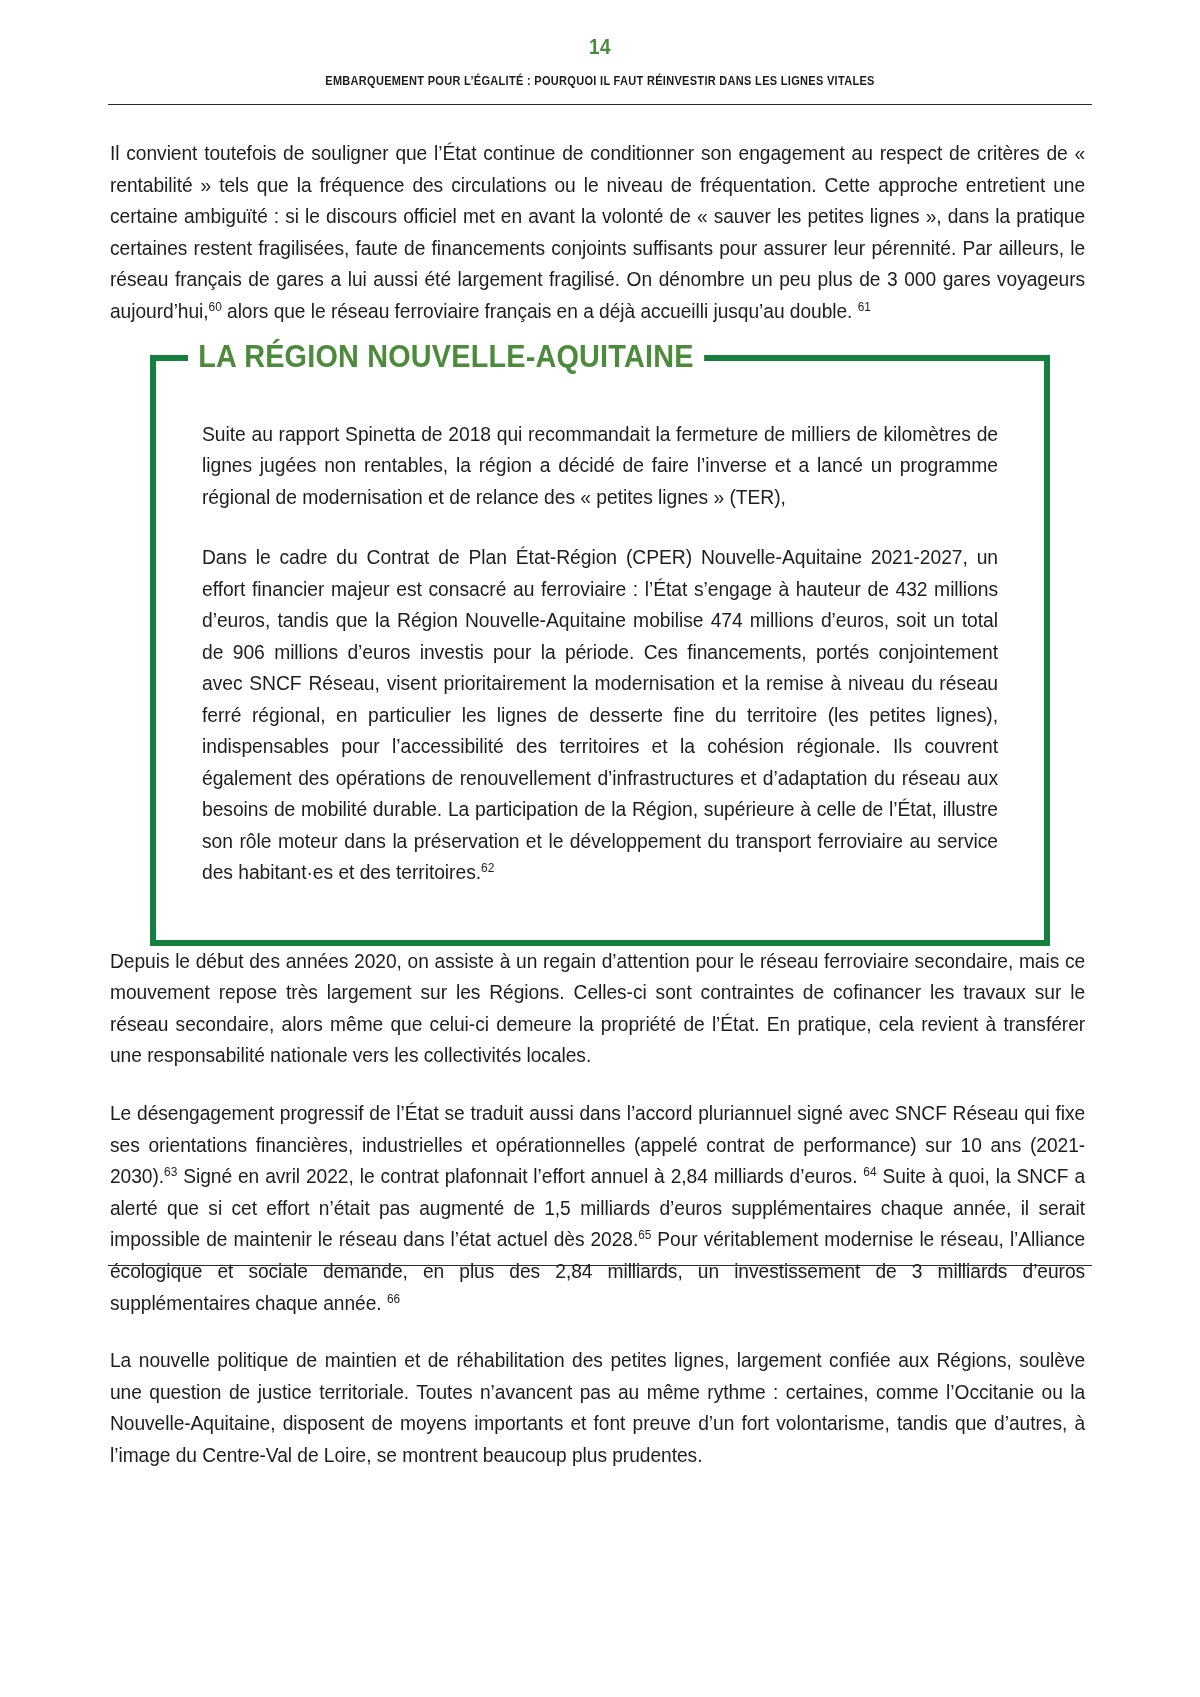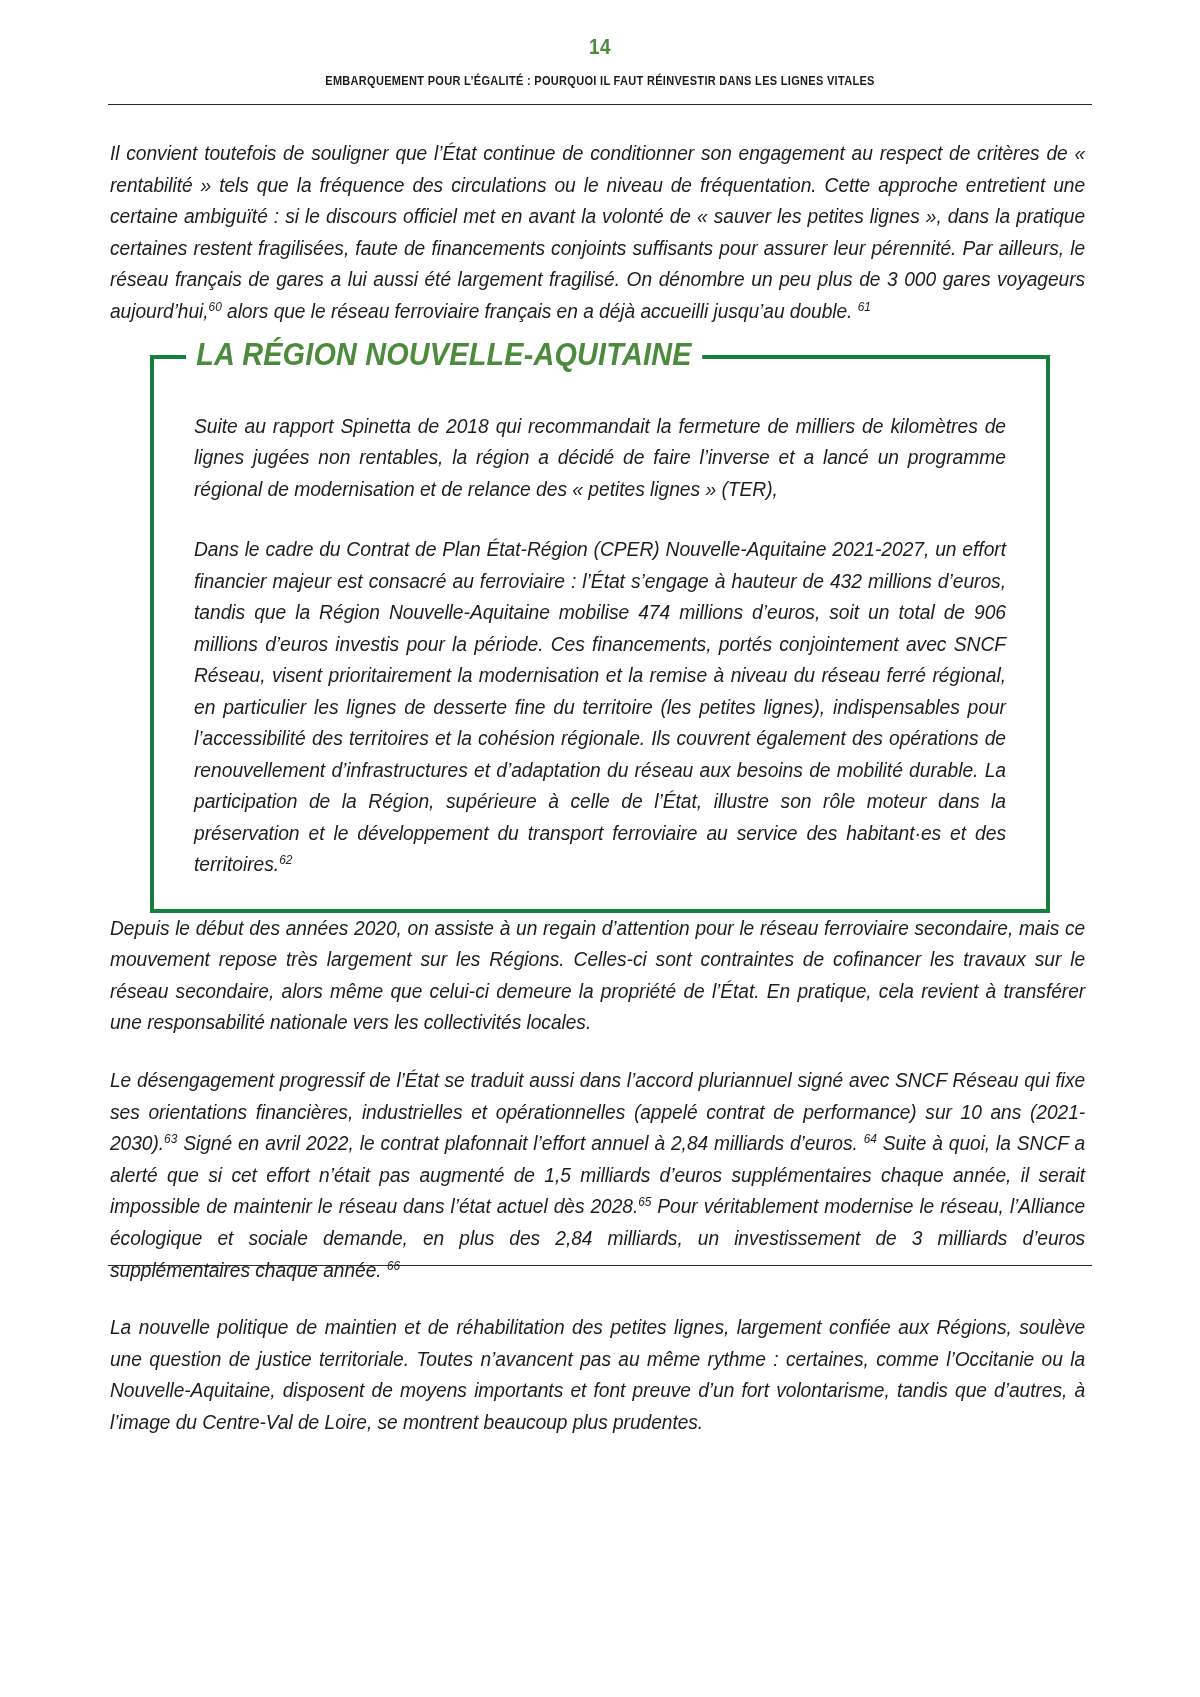--- a/index.html
+++ b/index.html
@@ -66,21 +66,20 @@
     height: 0;
     border-top: 1.5px solid #2b2b2b;
   }
 
   
   .content {
     position: absolute;
     left: 110px;
     right: 110px;
     top: 138px;
-    font-style: italic;
   }
 
   p.body-text {
     margin: 0 0 0 0;
     font-size: 19.3px;
     line-height: 31.6px;
     text-align: justify;
     text-justify: inter-word;
     color: #1d1d1d;
     letter-spacing: -0.05px;
@@ -93,44 +92,44 @@
   sup {
     font-size: 0.62em;
     vertical-align: super;
     line-height: 0;
   }
 
   
   .callout {
     position: relative;
     margin: 27px 40px 0 40px;
-    border: 4px solid #15803d;
+    border: 6px solid #15803d;
     box-sizing: border-box;
-    padding: 42px 30px 18px 30px;
+    padding: 42px 30px 35px 30px;
     background: #ffffff;
   }
 
   .callout-title {
     position: absolute;
     top: -20px;
     left: 32px;
     background: #ffffff;
     padding: 0 11px 0 11px;
     font-size: 31px;
     font-weight: bold;
     color: #4b8b3b;
     letter-spacing: 0.2px;
     line-height: 1.05;
     white-space: nowrap;
     transform: scaleX(0.93);
     transform-origin: left center;
   }
 
   .callout p {
-    margin: 10px;
+    margin: 16px;
     font-size: 19.3px;
     line-height: 31.5px;
     text-align: justify;
     color: #1d1d1d;
     letter-spacing: -0.05px;
   }
 
   .callout p + p { margin-top: 29px; }
 
   .after-box { margin-top: 28px; }

